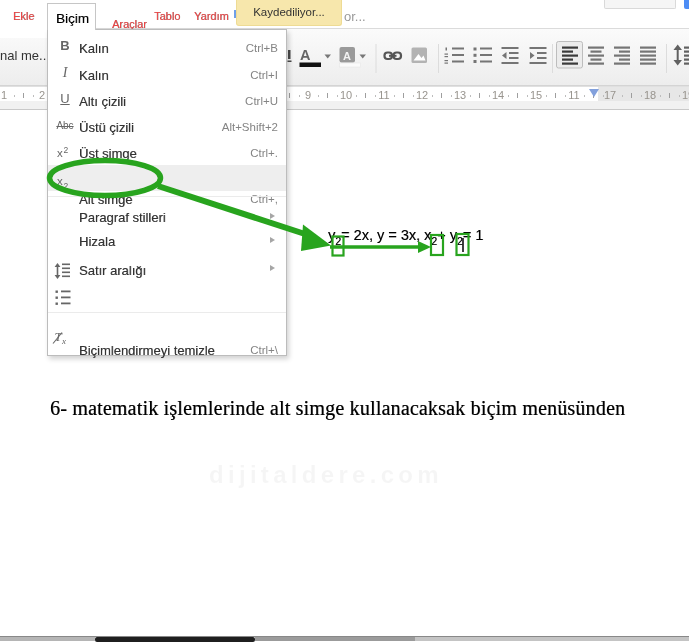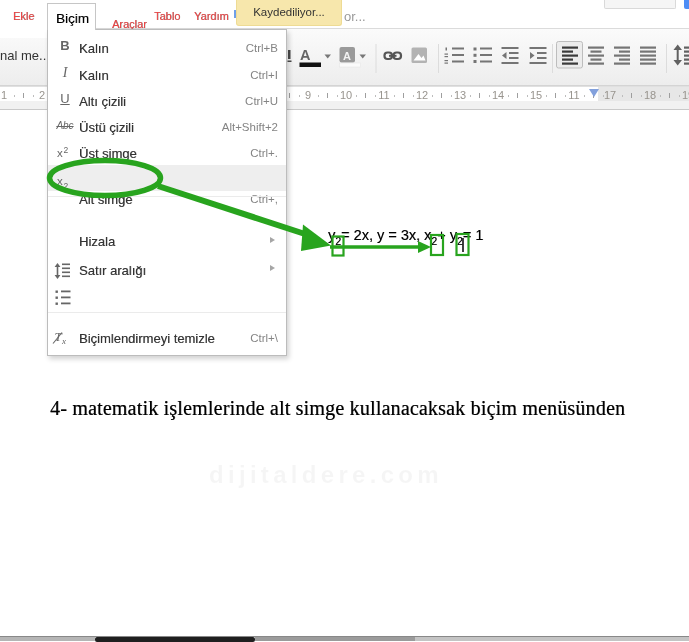--- a/index.html
+++ b/index.html
@@ -247,21 +247,21 @@
   <div class="abs rdot" style="left:621.5px;"></div>
   <div class="abs rtick" style="left:631px;"></div>
   <div class="abs rdot" style="left:640.5px;"></div>
   <div class="abs rdot" style="left:659.5px;"></div>
   <div class="abs rtick" style="left:669px;"></div>
   <div class="abs rdot" style="left:678.5px;"></div>
 
   <div class="abs" id="doc"></div>
   <div class="abs" id="wm">dijitaldere.com</div>
   <div class="abs" id="eq">y<sub>2</sub>= 2x, y = 3x, x<sub>2</sub>+ y<sub>2</sub>= 1</div>
-  <div class="abs dline" style="top:397.5px;letter-spacing:0.19px;">4- matematik işlemlerinde alt simge kullanacaksak biçim menüsünden</div>
+  <div class="abs dline" style="top:397.5px;letter-spacing:0.19px;">6- matematik işlemlerinde alt simge kullanacaksak biçim menüsünden</div>
 
   <div class="abs" id="menu">
     <div id="hl"></div>
     <svg style="position:absolute;left:0;top:0;" width="238" height="325" viewBox="0 0 238 325">
 
       <text x="9" y="126.5" font-size="11.5" fill="#666" font-family="Liberation Sans">x</text>
       <text x="15.5" y="122.5" font-size="8.5" fill="#666" font-family="Liberation Sans">2</text>
 
       <text x="9" y="154.5" font-size="11.5" fill="#666" font-family="Liberation Sans">x</text>
       <text x="15.5" y="158.5" font-size="8.5" fill="#666" font-family="Liberation Sans">2</text>
@@ -298,43 +298,47 @@
         <span class="micon" style="font-style:italic;font-family:'Liberation Serif',serif;font-size:14px;">I</span>
         <span class="mtext">Kalın</span>
         <span class="mshort">Ctrl+I</span>
       </div>
     <div class="mrow" style="top:57px;">
         <span class="micon" style="text-decoration:underline;font-size:13px;">U</span>
         <span class="mtext">Altı çizili</span>
         <span class="mshort">Ctrl+U</span>
       </div>
     <div class="mrow" style="top:83px;">
-        <span class="micon" style="text-decoration:line-through;font-size:10px;top:7px;font-style:italic;">Abc</span>
+        <span class="micon" style="text-decoration:line-through;font-size:10px;top:7px;">Abc</span>
         <span class="mtext">Üstü çizili</span>
         <span class="mshort">Alt+Shift+2</span>
       </div>
     <div class="mrow" style="top:109px;">
         <span class="mtext">Üst simge</span>
         <span class="mshort">Ctrl+.</span>
       </div>
     <div class="mrow" style="top:135px;margin-top:20px;">
         <span class="mtext">Alt simge</span>
         <span class="mshort">Ctrl+,</span>
       </div>
     <div class="msep" style="top:166px;"></div>
+    <div class="mrow" style="top:173.5px;">
+        <span class="mtext">Paragraf stilleri</span>
+        <span class="marrow"></span>
+      </div>
     <div class="mrow" style="top:197.5px;">
         <span class="mtext">Hizala</span>
         <span class="marrow"></span>
       </div>
     <div class="mrow" style="top:226px;">
         <span class="mtext">Satır aralığı</span>
         <span class="marrow"></span>
       </div>
     <div class="msep" style="top:282px;"></div>
-    <div class="mrow" style="top:294px;text-decoration:underline;">
+    <div class="mrow" style="top:306px;text-decoration:underline;">
         <span class="mtext">Biçimlendirmeyi temizle</span>
         <span class="mshort">Ctrl+\</span>
       </div>
   </div>
 
   <svg class="abs" id="svg" width="689" height="642" viewBox="0 0 689 642">
     <ellipse cx="105" cy="178" rx="55.5" ry="17.5" fill="none" stroke="#28a41e" stroke-width="5.5"></ellipse>
     <line x1="158" y1="186" x2="305" y2="234" stroke="#28a41e" stroke-width="6"></line>
     <polygon points="331,245.5 303,224.5 301,251 " fill="#28a41e"></polygon>
     <line x1="330" y1="247" x2="420" y2="247" stroke="#28a41e" stroke-width="3.5"></line>

